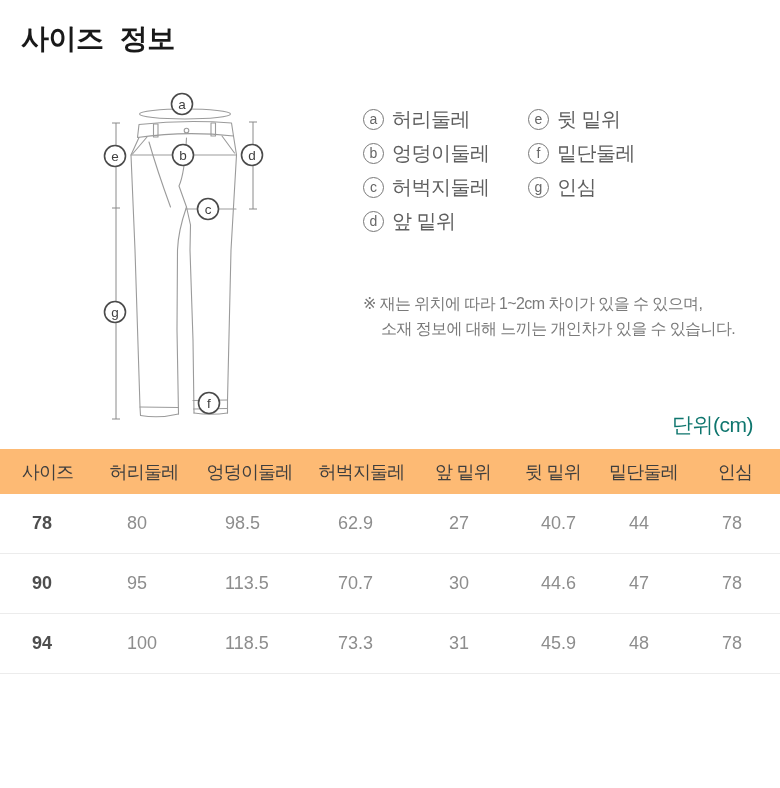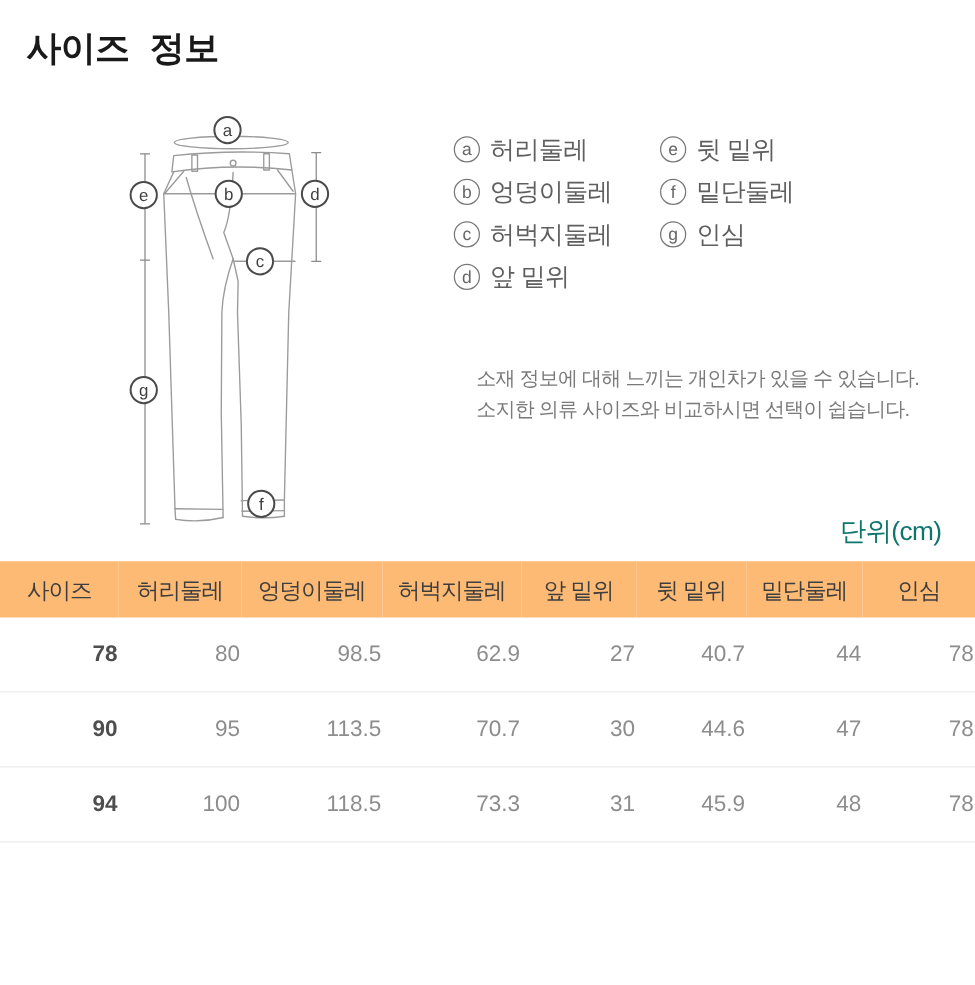--- a/index.html
+++ b/index.html
@@ -17,21 +17,21 @@
   .circ{display:inline-flex;align-items:center;justify-content:center;width:21px;height:21px;border:1.4px solid #787878;border-radius:50%;font-size:14px;color:#666;box-sizing:border-box;padding-bottom:1px;}
   .lbl{font-size:20px;color:#5f5f5f;letter-spacing:-0.5px;white-space:nowrap;}
 
   .note{position:absolute;left:363px;top:291px;width:410px;font-size:16px;color:#7a7a7a;line-height:25px;letter-spacing:-0.6px;}
   .note-line.indent{padding-left:18px;}
 
   .unit-label{position:absolute;right:27px;top:411px;font-size:21px;color:#0f766e;letter-spacing:-0.5px;}
 
   .size-table{position:absolute;left:0;top:449px;width:780px;border-collapse:collapse;table-layout:fixed;}
   .size-table th{height:43px;background:#fdba74;font-size:18px;font-weight:500;color:#3e3e3e;text-align:center;vertical-align:middle;letter-spacing:-0.8px;white-space:nowrap;}
-  .size-table td{height:57px;font-size:18px;color:#8d8d8d;text-align:right;vertical-align:middle;border-bottom:1px solid #ececec;padding-left:32px;}
+  .size-table td{height:57px;font-size:18px;color:#8d8d8d;text-align:left;vertical-align:middle;border-bottom:1px solid #ececec;padding-left:32px;}
   .size-table td.size-col{font-weight:700;color:#4e4e4e;}
 
   svg text{font-family:"Liberation Sans","DejaVu Sans",sans-serif;}
 </style>
 </head>
 <body>
 
 <div class="page">
 
   <h1 class="page-title">사이즈 정보</h1>
@@ -118,22 +118,22 @@
           <span class="lbl">밑단둘레</span>
         </div>
         <div class="legend-item">
           <span class="circ">g</span>
           <span class="lbl">인심</span>
         </div>
       </div>
   </div>
 
   <div class="note">
+      <div class="note-line">※ 재는 위치에 따라 1~2cm 차이가 있을 수 있으며,</div>
       <div class="note-line indent">소재 정보에 대해 느끼는 개인차가 있을 수 있습니다.</div>
-      <div class="note-line indent">소지한 의류 사이즈와 비교하시면 선택이 쉽습니다.</div>
     </div>
 
   <div class="unit-label">단위(cm)</div>
 
   <table class="size-table">
     <colgroup>
       <col style="width:95px">
         <col style="width:98px">
         <col style="width:113px">
         <col style="width:111px">

